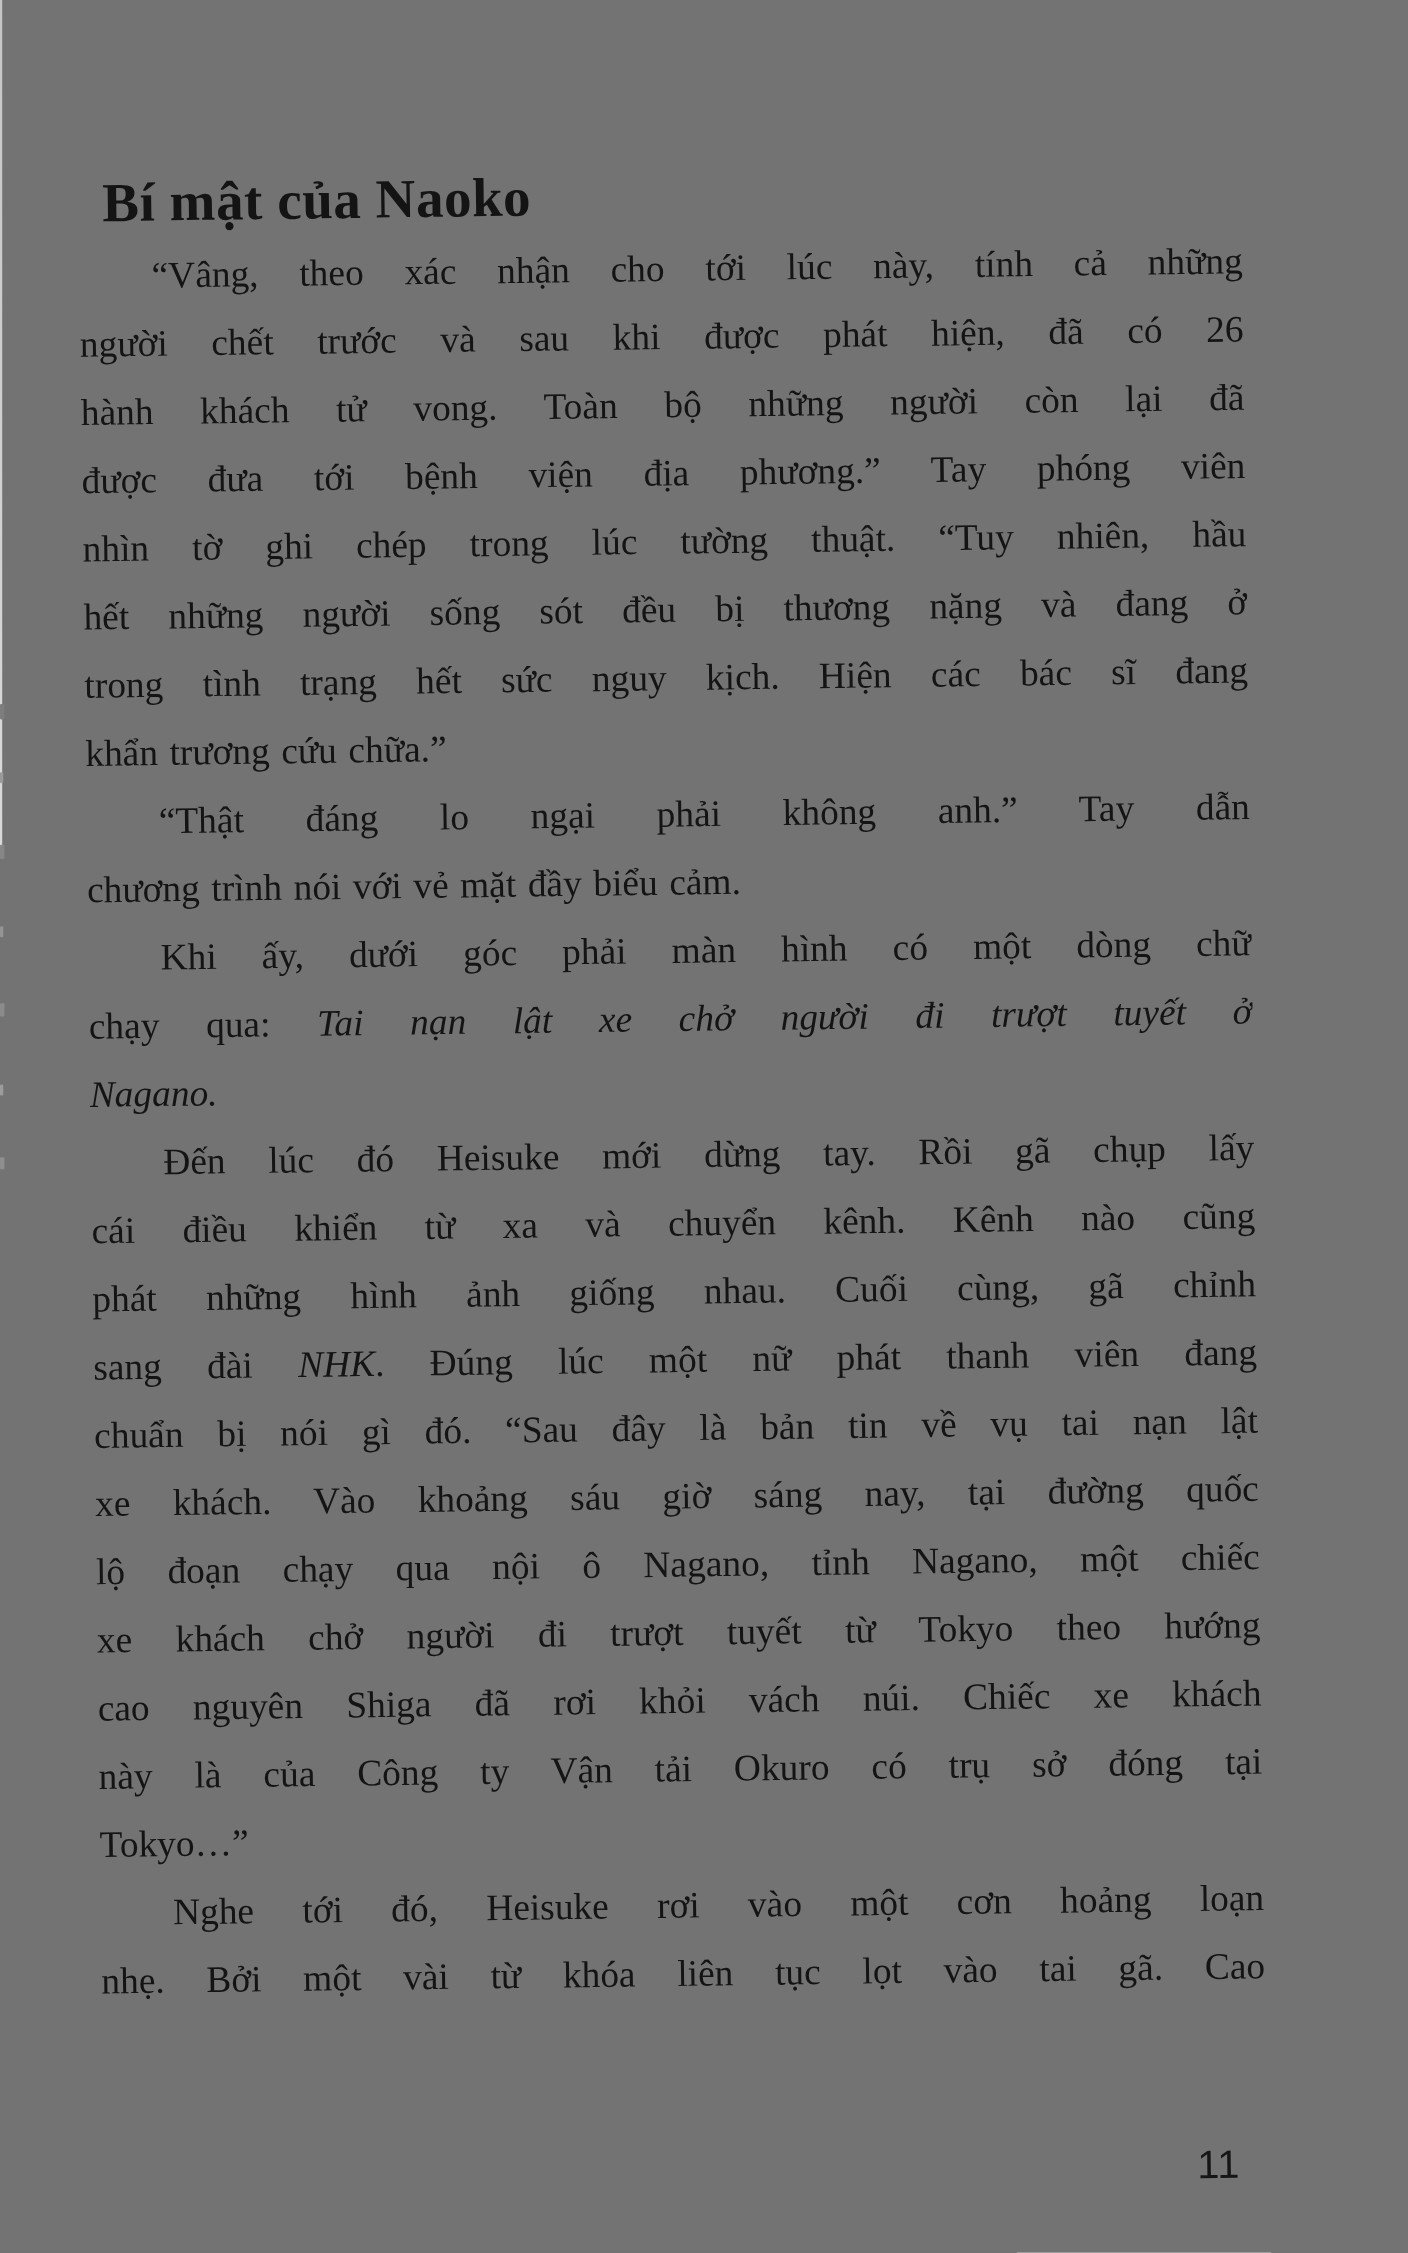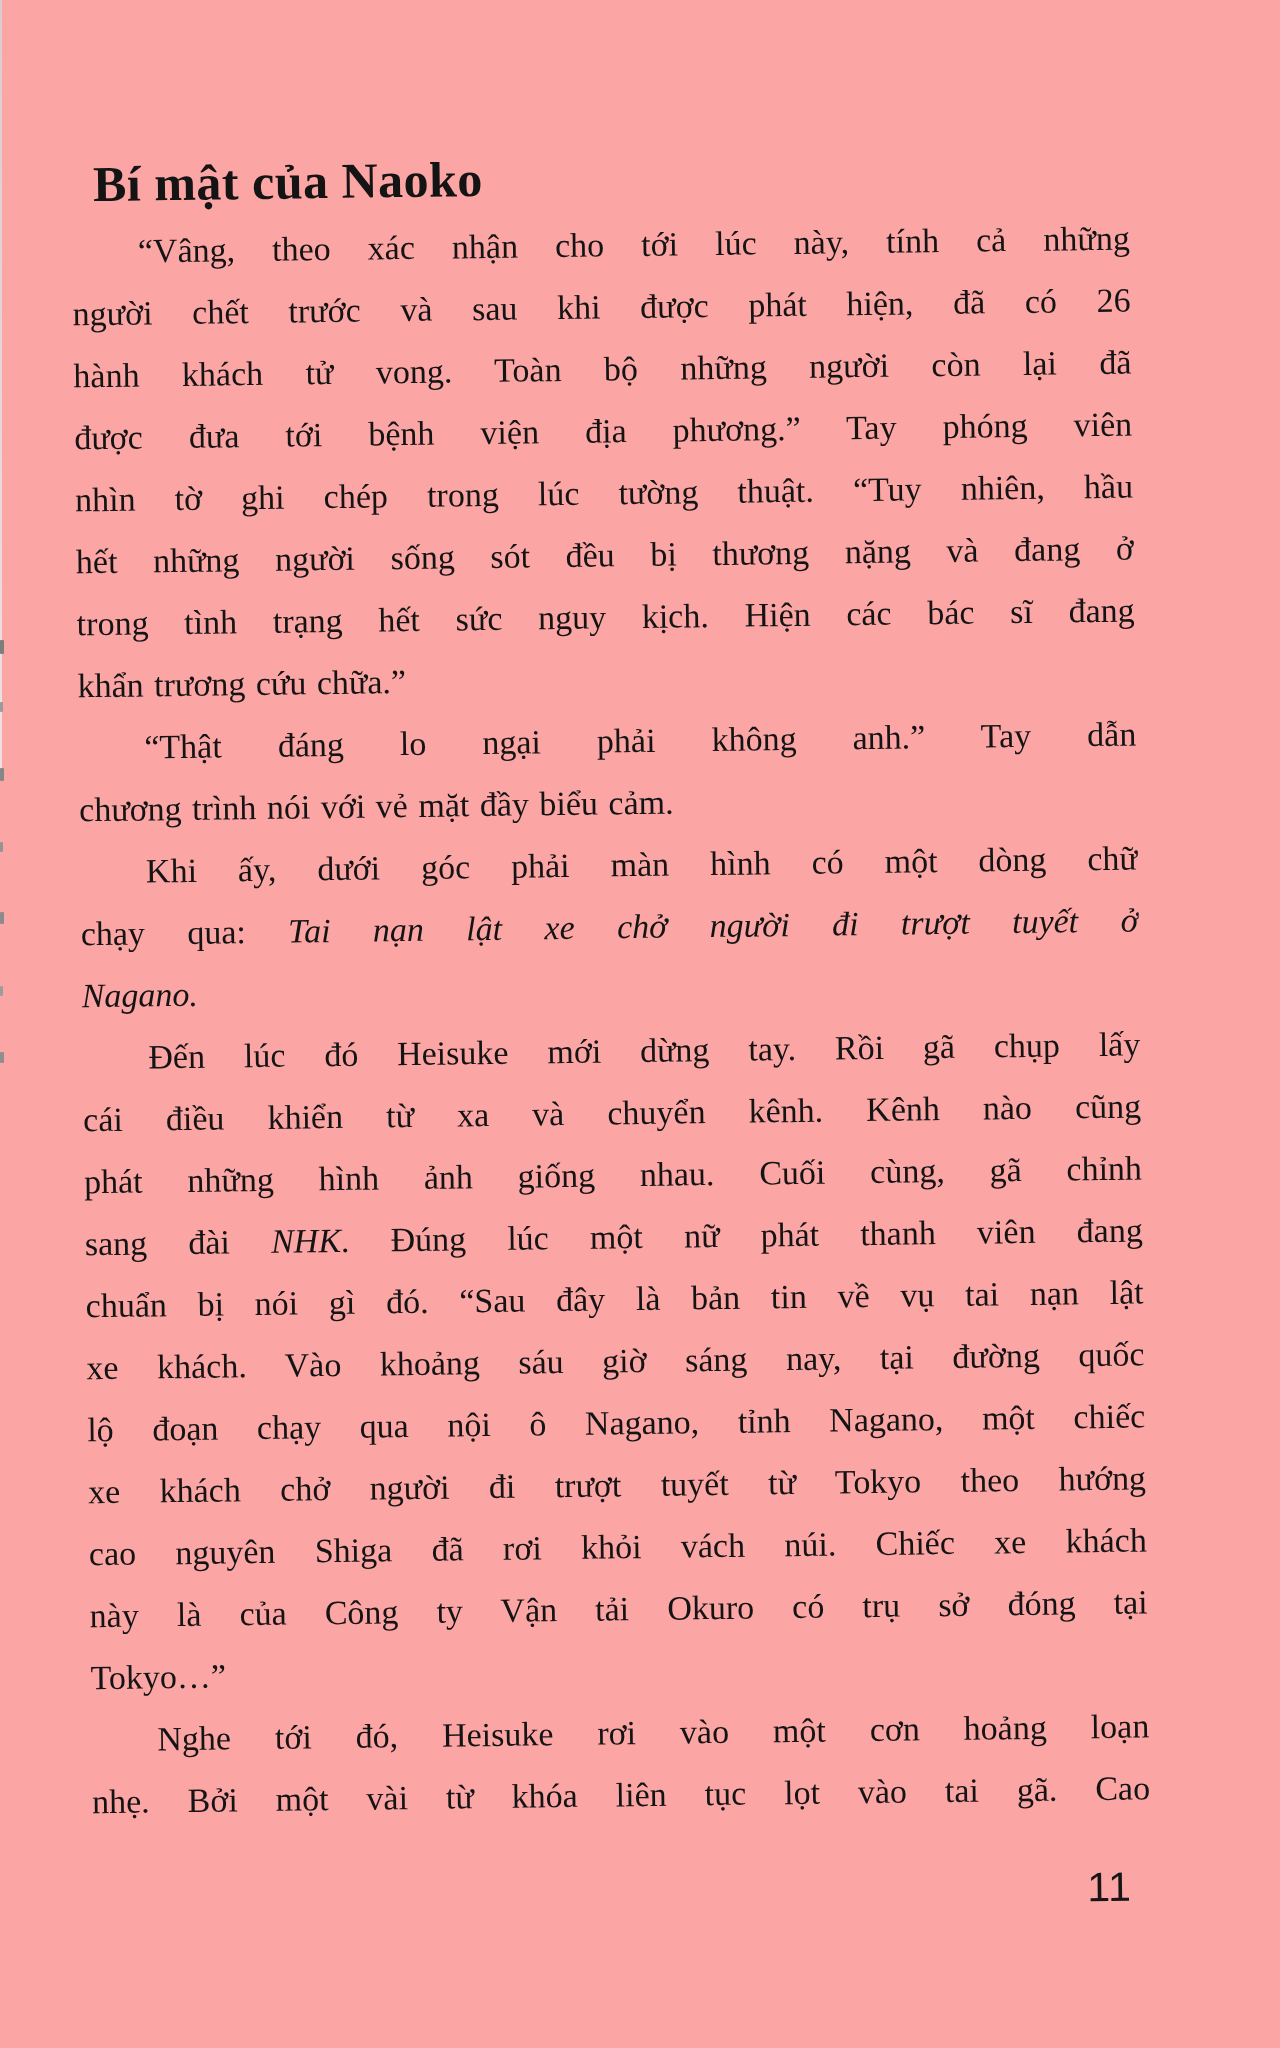--- a/index.html
+++ b/index.html
@@ -2,21 +2,21 @@
 <html><head>
 <meta charset="utf-8">
 <style>
   html,body{margin:0;padding:0}
   body{
     width:1280px;height:2048px;position:relative;overflow:hidden;
     background:#ffffff;
     font-family:"Liberation Serif","DejaVu Serif",serif;
     color:#141414;
   }
-  .sheet{position:absolute;inset:0;background:#fca5a5}
+  .sheet{position:absolute;inset:0;background:#737373}
   
   .edge-line{position:absolute;left:0;top:0;width:2px;height:780px;
     background:linear-gradient(#d4d4d4,#ececec);opacity:.85}
   .edge-mark{position:absolute;left:0;background:#8a8a8a;border-radius:1px}
   .m1{top:640px;width:4px;height:14px;background:#7d7d7d}
   .m2{top:702px;width:3px;height:10px;background:#9a9a9a}
   .m3{top:768px;width:4px;height:13px;background:#868686}
   .m4{top:842px;width:3px;height:10px;background:#949494}
   .m5{top:912px;width:4px;height:12px;background:#8b8b8b}
   .m6{top:986px;width:3px;height:10px;background:#9c9c9c}
@@ -32,23 +32,23 @@
   .para{margin:0;padding:0}
   .line{
     font-size:34px;line-height:62px;height:62px;overflow:hidden;
     text-align:justify;text-align-last:justify;
     word-spacing:2px;
   }
   .line.nl{text-align:left;text-align-last:left}
   .line.ind{text-indent:66px}
   .it{font-style:italic}
   .pagenum{
-    position:absolute;left:1076px;top:1870px;
+    position:absolute;left:1076px;top:1953px;
     font-family:"Liberation Sans","DejaVu Sans",sans-serif;
-    font-size:41px;font-weight:400;color:#161616;letter-spacing:1px;
+    font-size:36px;font-weight:400;color:#161616;letter-spacing:1px;
   }
 </style>
 </head>
 <body>
 
 <div class="sheet">
   <div class="edge-line"></div>
   <div class="edge-mark m1"></div>
   <div class="edge-mark m2"></div>
   <div class="edge-mark m3"></div>

